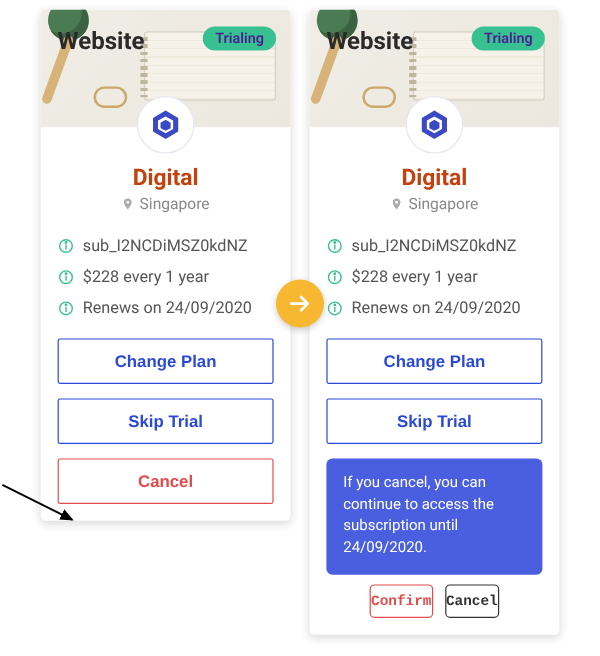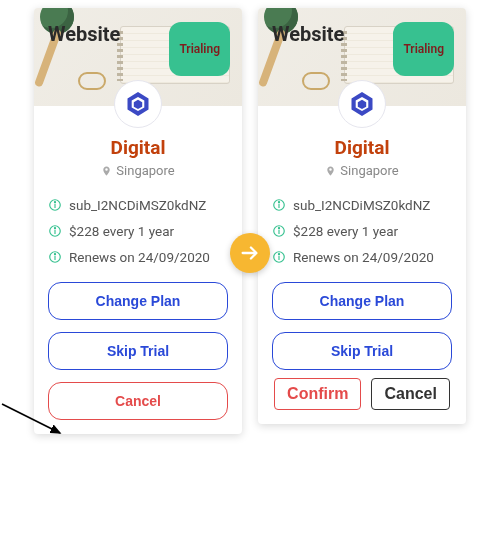--- a/index.html
+++ b/index.html
@@ -78,24 +78,24 @@
     position: absolute;
     top: 14px; left: 14px;
     font-size: 20px;
     font-weight: 700;
     color: #2a2a2a;
   }
   .badge {
     position: absolute;
     top: 14px; right: 12px;
     background: #37c190;
-    color: #7f1d1d;
+    color: #4c1d95;
     font-size: 12px;
     font-weight: 600;
-    padding: 20px 10px;
+    padding: 3px 10px;
     border-radius: 12px;
   }
   .avatar-wrap {
     position: relative;
     height: 0;
   }
   .avatar {
     position: absolute;
     left: 50%;
     top: -26px;
@@ -112,21 +112,20 @@
     padding: 30px 14px 14px;
     text-align: center;
   }
   .plan-name {
     font-size: 19px;
     font-weight: 700;
     color: #c2410c;
   }
   .loc-row {
     display:flex;
-    align-items:center;
     justify-content:center;
     gap:4px;
     margin-top: 4px;
     color: #888;
     font-size: 13px;
   }
   .info-list {
     margin-top: 14px;
     text-align: center;
   }
@@ -152,21 +151,21 @@
     gap: 12px;
   }
   .btn {
     width: 100%;
     background: #fff;
     border: 1.5px solid #2a49d8;
     color: #2a49d8;
     font-weight: 700;
     font-size: 14px;
     padding: 10px 0;
-    border-radius: 13px;
+    border-radius: 2px;
     cursor: pointer;
   }
   .btn-danger {
     border-color: #e44b4b;
     color: #e44b4b;
   }
   .confirm-box {
     background: #4a5fe0;
     color: #fff;
     text-align: left;
@@ -175,26 +174,27 @@
     padding: 12px 14px;
     border-radius: 5px;
   }
   .confirm-actions {
     display: flex;
     justify-content: center;
     gap: 10px;
     margin-top: -4px;
   }
   .btn-sm {
-    font-size: 16px;
+    font-size: 12px;
     font-weight: 600;
-    padding: 6px 12px;
+    padding: 6px 0;
     border-radius: 4px;
     background: #fff;
     cursor: pointer;
+    font-family: Liberation Mono, monospace;
   }
   .btn-sm-confirm {
     border: 1.5px solid #e44b4b;
     color: #e44b4b;
   }
   .btn-sm-cancel {
     border: 1.5px solid #333;
     color: #333;
   }
   
@@ -356,20 +356,21 @@
                 <circle cx="12" cy="7" r="1" fill="#37c190"></circle>
               </svg>
           </span>
           <span>Renews on 24/09/2020</span>
         </div>
       </div>
 
       <div class="actions">
         <button class="btn">Change Plan</button>
         <button class="btn">Skip Trial</button>
+        <div class="confirm-box">If you cancel, you can continue to access the subscription until 24/09/2020.</div>
         <div class="confirm-actions">
           <button class="btn-sm btn-sm-confirm">Confirm</button>
           <button class="btn-sm btn-sm-cancel">Cancel</button>
         </div>
       </div>
     </div>
   </div>
 
 </div>
 

